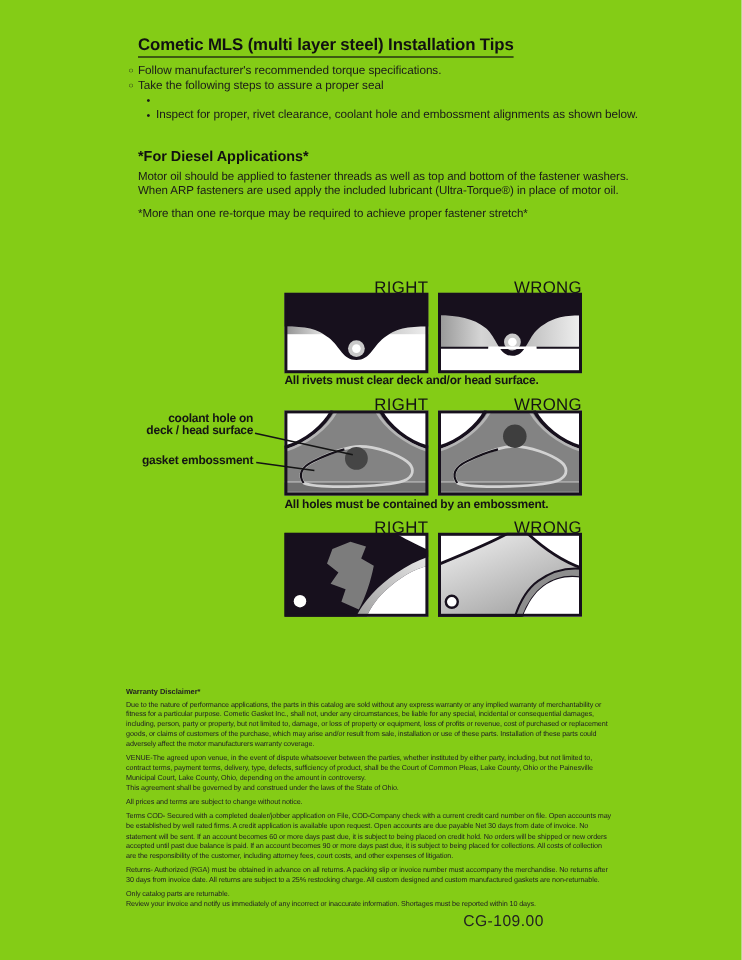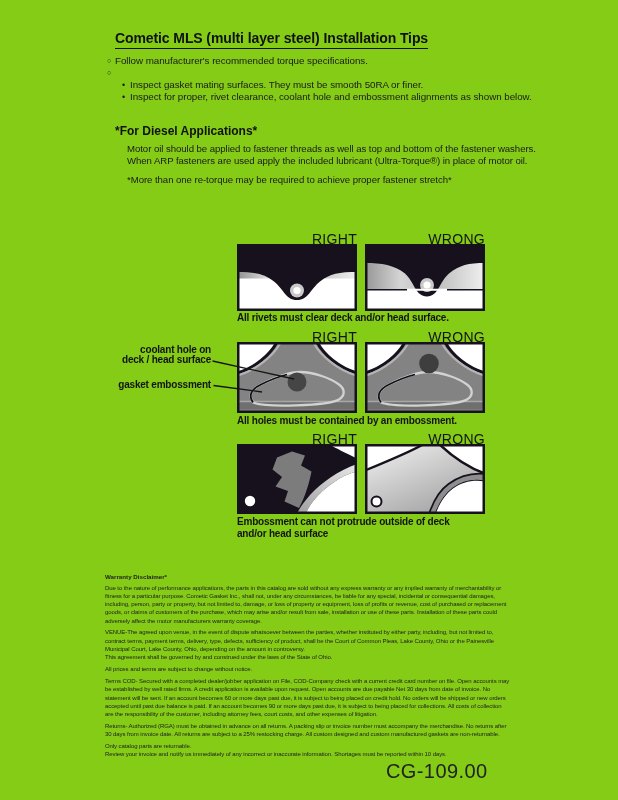--- a/index.html
+++ b/index.html
@@ -9,55 +9,55 @@
   .content{position:absolute;left:115px;top:29px;width:430px;}
   .doc-title{display:inline-block;font-size:14px;font-weight:bold;color:#111;
              border-bottom:1.6px solid #111;padding-bottom:2px;margin:0 0 6px 0;letter-spacing:-0.1px;}
   ul.tips{list-style:none;margin:0 0 21px 0;padding:0;font-size:9.8px;line-height:12px;letter-spacing:-0.05px;}
   ul.tips li{display:flex;margin-left:-8px;}
   ul.tips li.sub{margin-left:7px;}
   .marker{width:8px;flex:0 0 8px;text-align:left;}
   .marker.circ{font-size:7px;line-height:12px;}
   .marker.dot{font-size:9px;line-height:12px;}
   .diesel-heading{font-size:12px;font-weight:bold;margin:0 0 5px 0;color:#111;}
-  .body-para{font-size:9.6px;line-height:11.8px;margin:0 0 7px 12px;white-space:pre-line;letter-spacing:-0.05px;}
+  .body-para{font-size:9.6px;line-height:11.8px;margin:0 0 7px 0;white-space:pre-line;letter-spacing:-0.05px;}
   
   .dg-label{position:absolute;width:120px;text-align:right;font-size:14px;font-weight:400;
             letter-spacing:0.3px;color:#141414;}
   .panel{position:absolute;width:120px;height:71px;}
   .panel svg{display:block;}
   .dg-caption{position:absolute;left:237px;font-size:10px;font-weight:bold;letter-spacing:-0.2px;
               color:#141414;white-space:pre-line;line-height:11.5px;}
   .anno{position:absolute;left:92px;width:119px;text-align:right;font-size:10px;font-weight:bold;
         letter-spacing:-0.2px;line-height:10.3px;color:#141414;white-space:pre-line;}
   .leader-overlay{position:absolute;left:0;top:0;pointer-events:none;}
   
   .warranty{position:absolute;left:105px;top:573px;width:442px;color:#222;}
   .warranty h3{font-size:6.2px;margin:0 0 3.5px 0;font-weight:bold;}
   .warranty p{font-size:6px;line-height:8.3px;margin:0 0 3.5px 0;white-space:pre-line;letter-spacing:-0.08px;}
-  .part-number{position:absolute;left:386px;top:760px;font-size:20px;letter-spacing:0.4px;color:#222;}
+  .part-number{position:absolute;left:386px;top:760px;font-size:13px;letter-spacing:0.4px;color:#222;}
 </style>
 </head>
 <body>
 
 <div class="page">
 
   <div class="content">
     <h1 class="doc-title">Cometic MLS (multi layer steel) Installation Tips</h1>
     <ul class="tips">
       <li>
           <span class="marker circ">○</span>
           <span>Follow manufacturer's recommended torque specifications.</span>
         </li>
       <li>
           <span class="marker circ">○</span>
+          <span>Take the following steps to assure a proper seal</span>
         </li>
       <li class="sub">
           <span class="marker dot">•</span>
-          <span>Inspect gasket mating surfaces.  They must be smooth 50RA or finer.</span>
         </li>
       <li class="sub">
           <span class="marker dot">•</span>
           <span>Inspect for proper, rivet clearance, coolant hole and embossment alignments as shown below.</span>
         </li>
     </ul>
     <h2 class="diesel-heading">*For Diesel Applications*</h2>
     <p class="body-para">Motor oil should be applied to fastener threads as well as top and bottom of the fastener washers.
 When ARP fasteners are used apply the included lubricant (Ultra-Torque®) in place of motor oil.</p>
     <p class="body-para">*More than one re-torque may be required to achieve proper fastener stretch*</p>
@@ -188,22 +188,20 @@
       </defs>
       <rect width="120" height="70" fill="#ffffff"></rect>
       <path d="M0,26.5 C22,17.5 44,8.5 59,0 L74,0 C88,13 104,24 120,29.5 L120,37.5 C108,35 96,37.5 86,44 C78,49.5 72,58 67.5,70 L0,70 Z" fill="url(#g4)" stroke="#17101d" stroke-width="2.4"></path>
       <path d="M120,30 C106,28.5 94,32.5 83.5,40 C75,46 68.5,56.5 64,70 L70.5,70 C75,58.5 80.5,50 88,44.5 C97.5,37.5 109,35.5 120,37.5 Z" fill="#8e8e8e" stroke="#17101d" stroke-width="1.7"></path>
       <path d="M70.5,70 L120,70 L120,37.5 C109,35.5 97.5,37.5 88,44.5 C80.5,50 75,58.5 70.5,70 Z" fill="#ffffff"></path>
       <circle cx="11.5" cy="57.5" r="5" fill="#ffffff" stroke="#17101d" stroke-width="2"></circle>
       <rect x="0" y="0" width="120" height="70" fill="none" stroke="#17101d" stroke-width="5"></rect>
     </svg>
   </div>
 
-  <div class="dg-caption" style="top:516px;">Embossment can not protrude outside of deck
-and/or head surface</div>
 
   <svg class="leader-overlay" width="618" height="800" viewBox="0 0 618 800">
     <line x1="212.5" y1="361" x2="294" y2="379" stroke="#141414" stroke-width="1.3"></line>
     <line x1="213.5" y1="385.5" x2="262" y2="392" stroke="#141414" stroke-width="1.3"></line>
   </svg>
 
   <div class="warranty">
     <h3>Warranty Disclaimer*</h3>
     <p>Due to the nature of performance applications, the parts in this catalog are sold without any express warranty or any implied warranty of merchantability or
 fitness for a particular purpose.  Cometic Gasket Inc., shall not, under any circumstances, be liable for any special, incidental or consequential damages,

